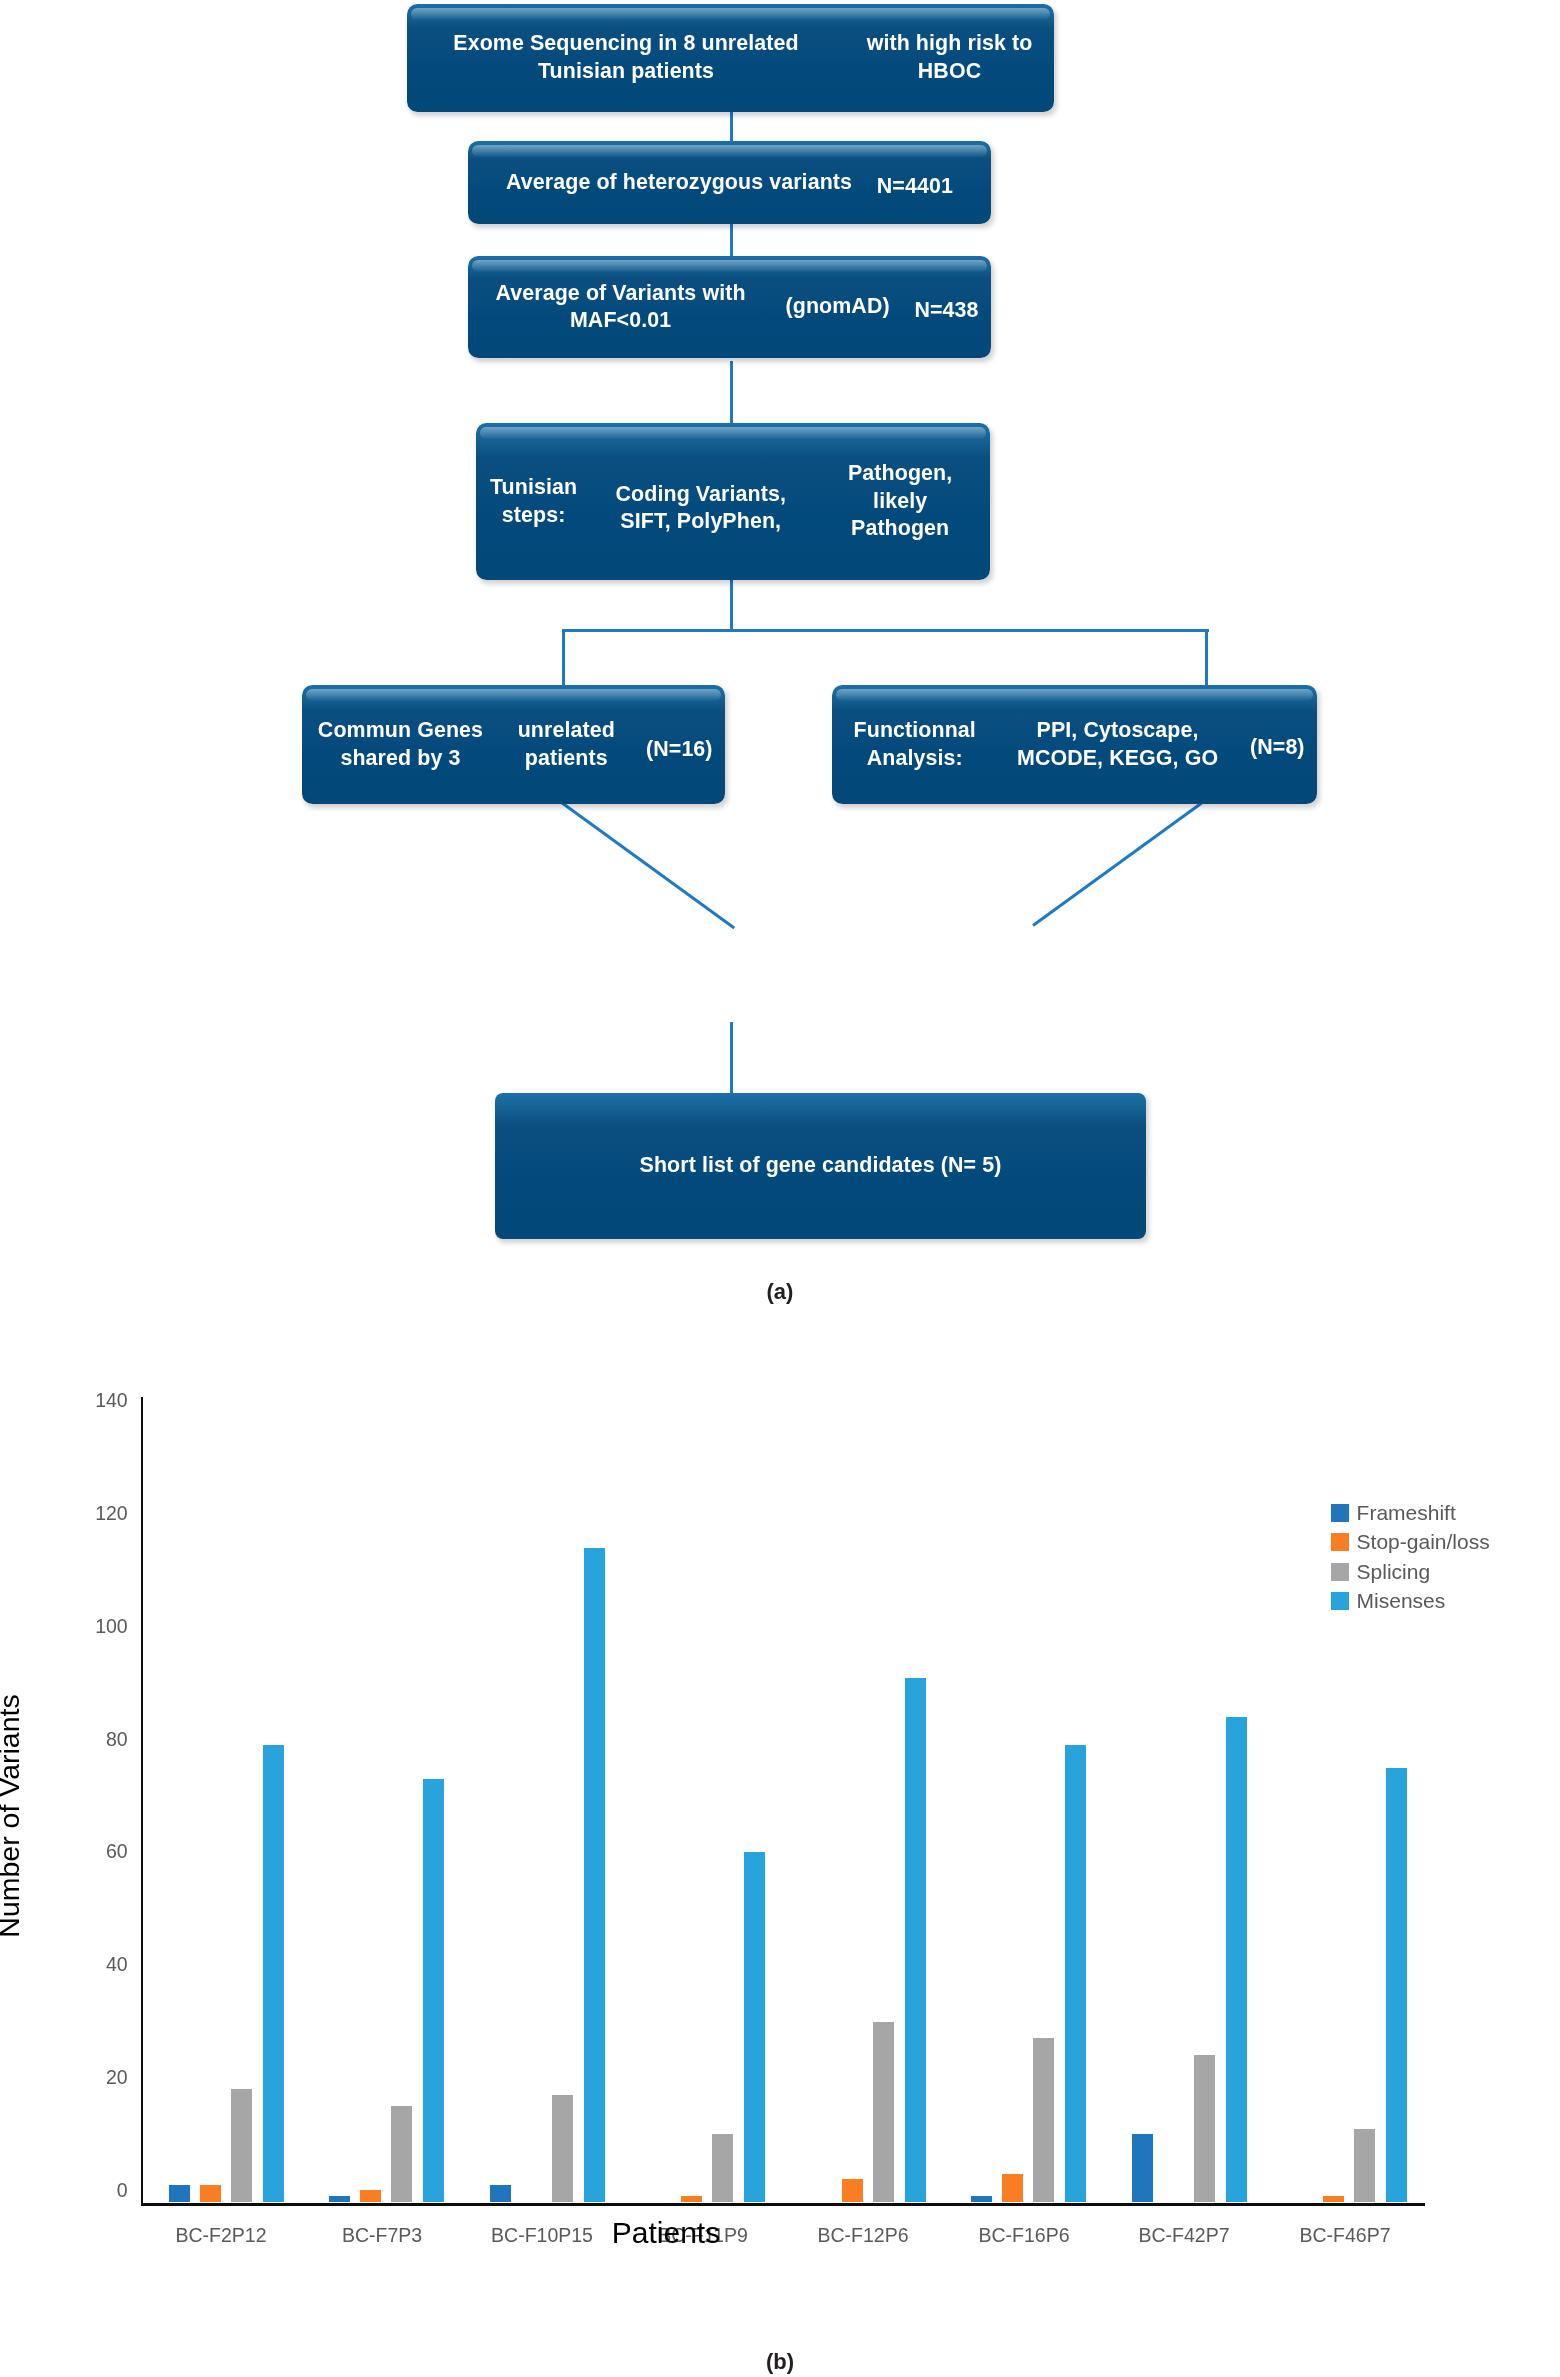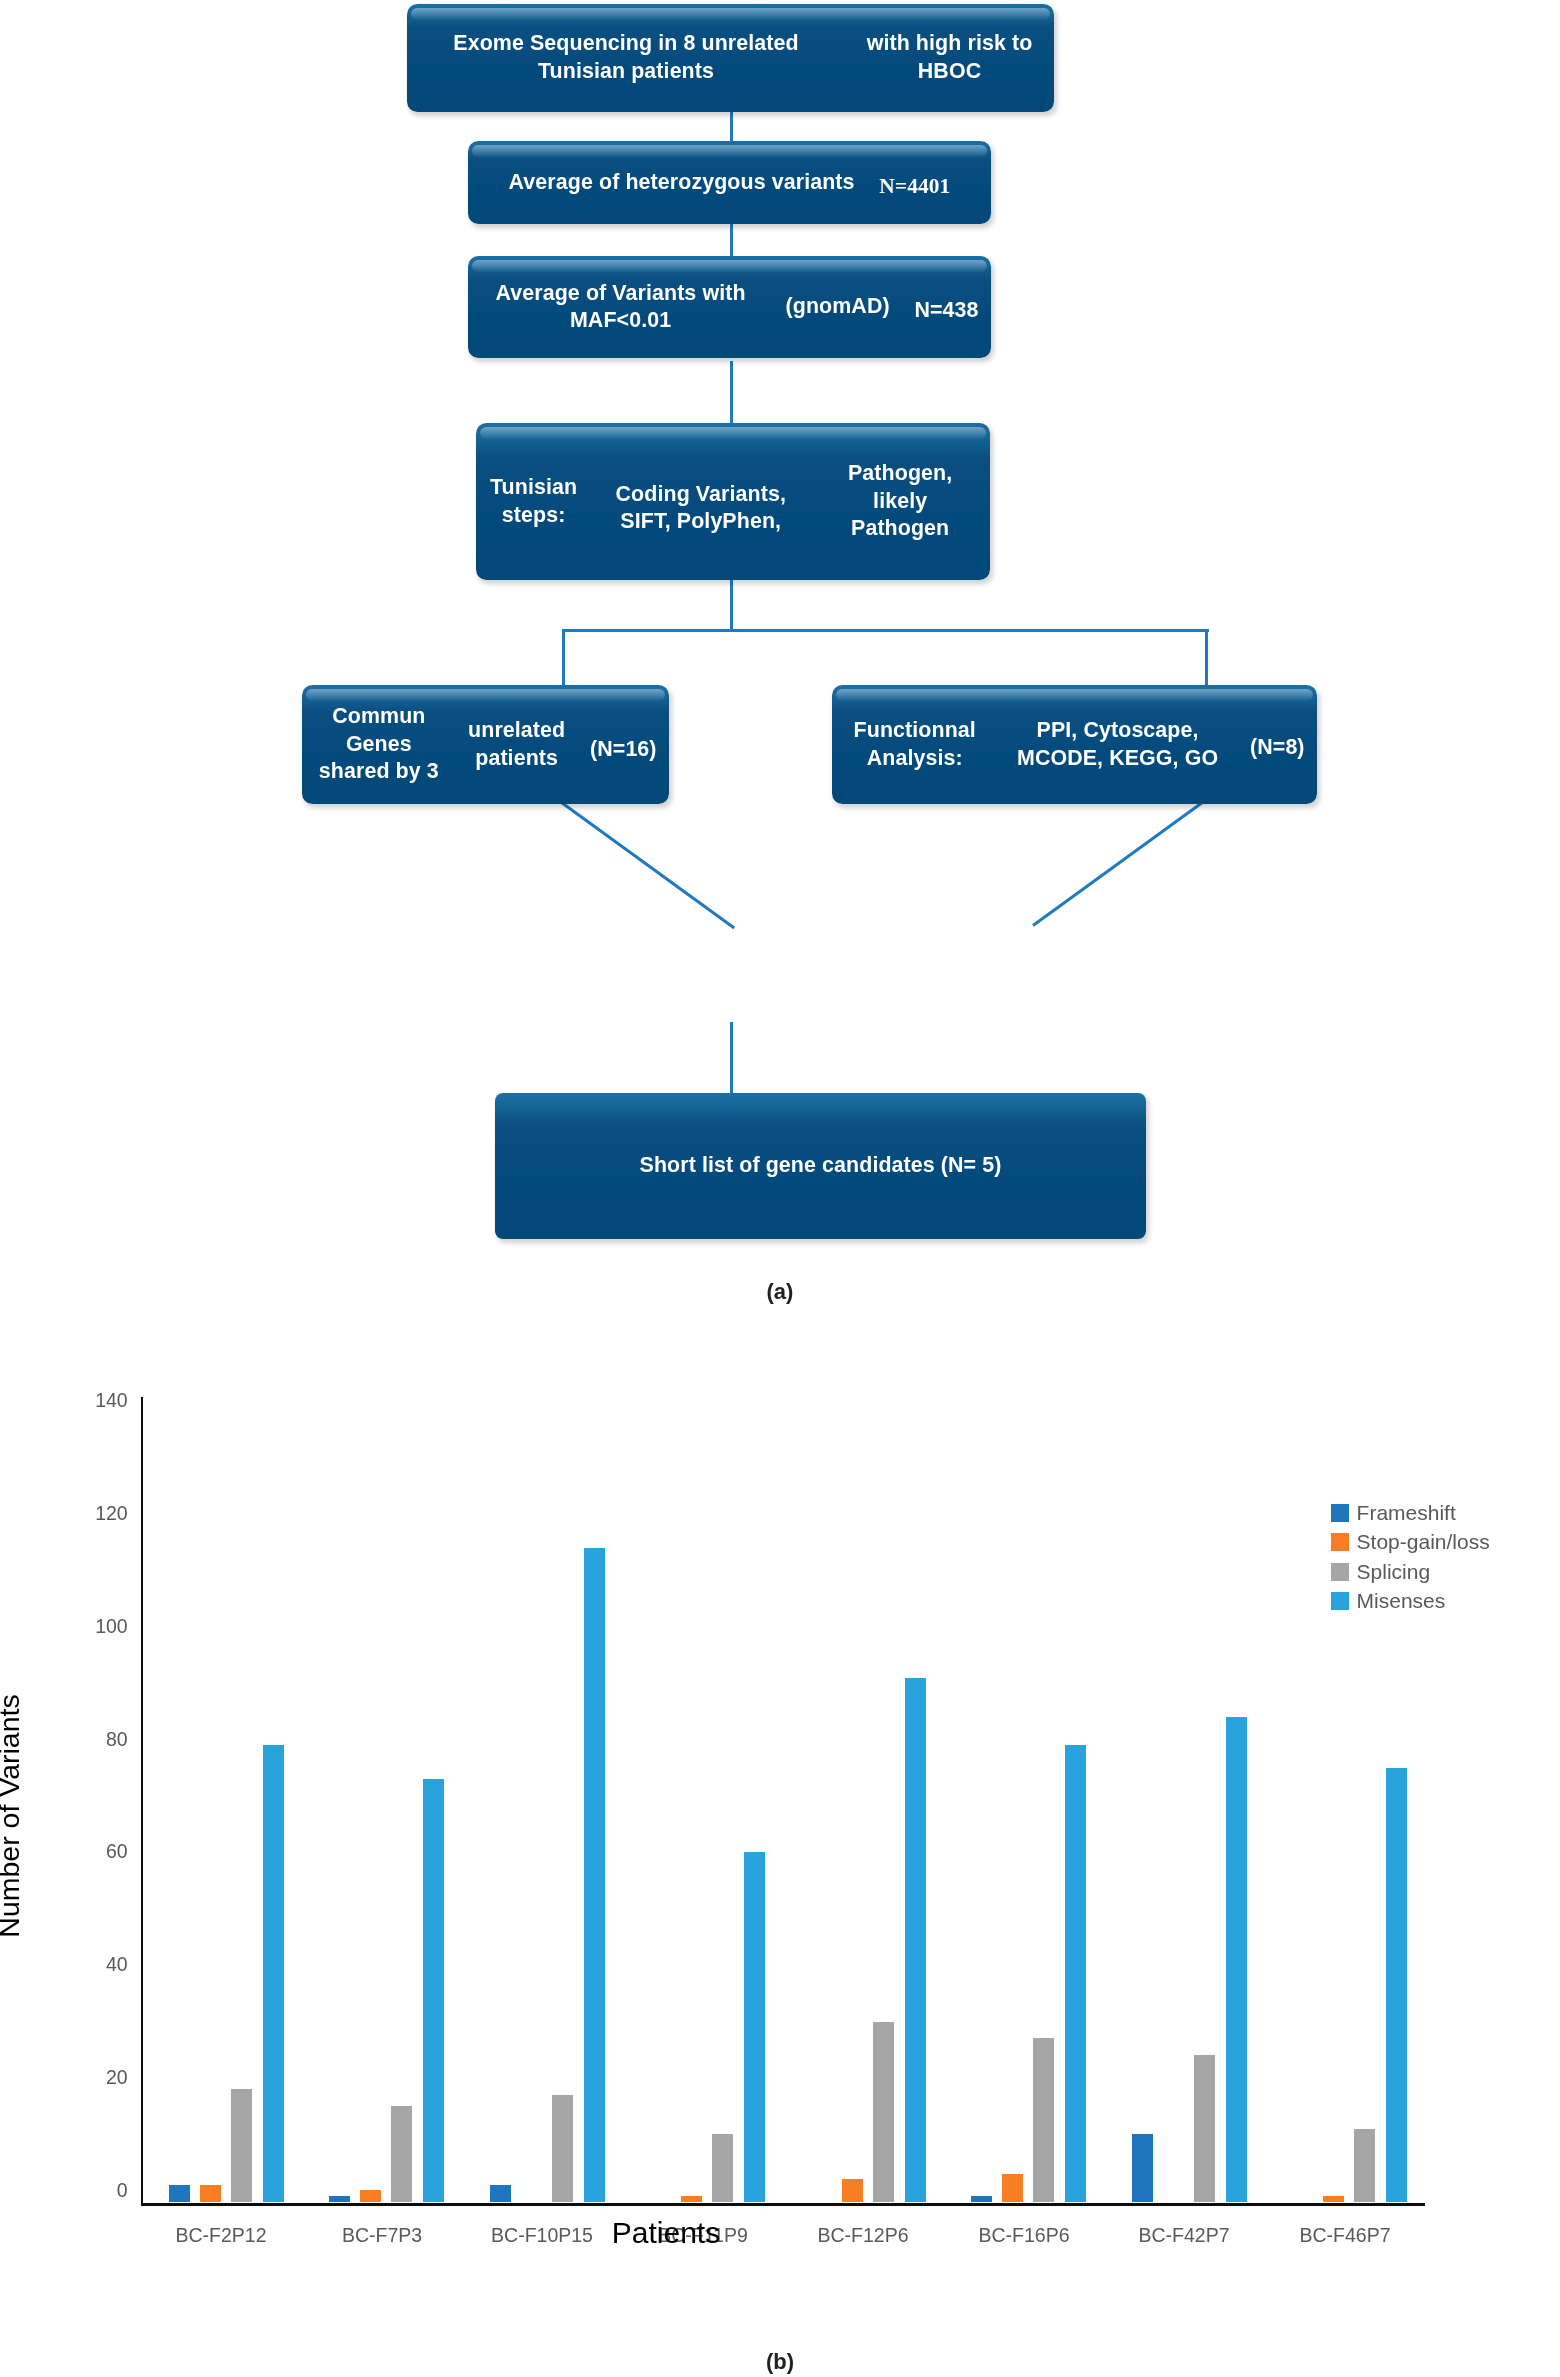--- a/index.html
+++ b/index.html
@@ -102,38 +102,38 @@
 
   <div class="fbox" style="left:407px;top:3.8px;width:647px;height:108px;font-size:21.4px;">
     <div class="sheen"></div>
     <div class="ln">Exome Sequencing in 8 unrelated Tunisian patients</div>
     <div class="ln">with high risk to HBOC</div>
   </div>
 
   <div class="fbox" style="left:468px;top:141px;width:523px;height:83px;font-size:21.4px;">
     <div class="sheen"></div>
     <div class="ln">Average of heterozygous variants</div>
-    <div class="ln" style="margin-top:8.6px;font-family:Liberation Serif, serif;">N=4401</div>
+    <div class="ln" style="margin-top:8.6px;">N=4401</div>
   </div>
 
   <div class="fbox" style="left:468px;top:256px;width:523px;height:102px;font-size:21.4px;">
     <div class="sheen"></div>
     <div class="ln">Average of Variants with MAF&lt;0.01</div>
     <div class="ln">(gnomAD)</div>
     <div class="ln" style="margin-top:6.7px;">N=438</div>
   </div>
 
   <div class="fbox" style="left:476px;top:423px;width:514px;height:157px;font-size:21.4px;">
     <div class="sheen"></div>
     <div class="ln">Tunisian steps:</div>
     <div class="ln" style="margin-top:13.3px;">Coding Variants, SIFT, PolyPhen,</div>
     <div class="ln">Pathogen, likely  Pathogen</div>
   </div>
 
-  <div class="fbox" style="left:302px;top:685px;width:367px;height:119px;font-size:21.4px;">
+  <div class="fbox" style="left:302px;top:685px;width:423px;height:119px;font-size:21.4px;">
     <div class="sheen"></div>
     <div class="ln">Commun Genes shared by 3</div>
     <div class="ln">unrelated patients</div>
     <div class="ln" style="margin-top:10.5px;">(N=16)</div>
   </div>
 
   <div class="fbox" style="left:832px;top:685px;width:485px;height:119px;font-size:21.4px;">
     <div class="sheen"></div>
     <div class="ln">Functionnal Analysis:</div>
     <div class="ln" style="padding:0 3.8px;">PPI,  Cytoscape, MCODE, KEGG, GO</div>

